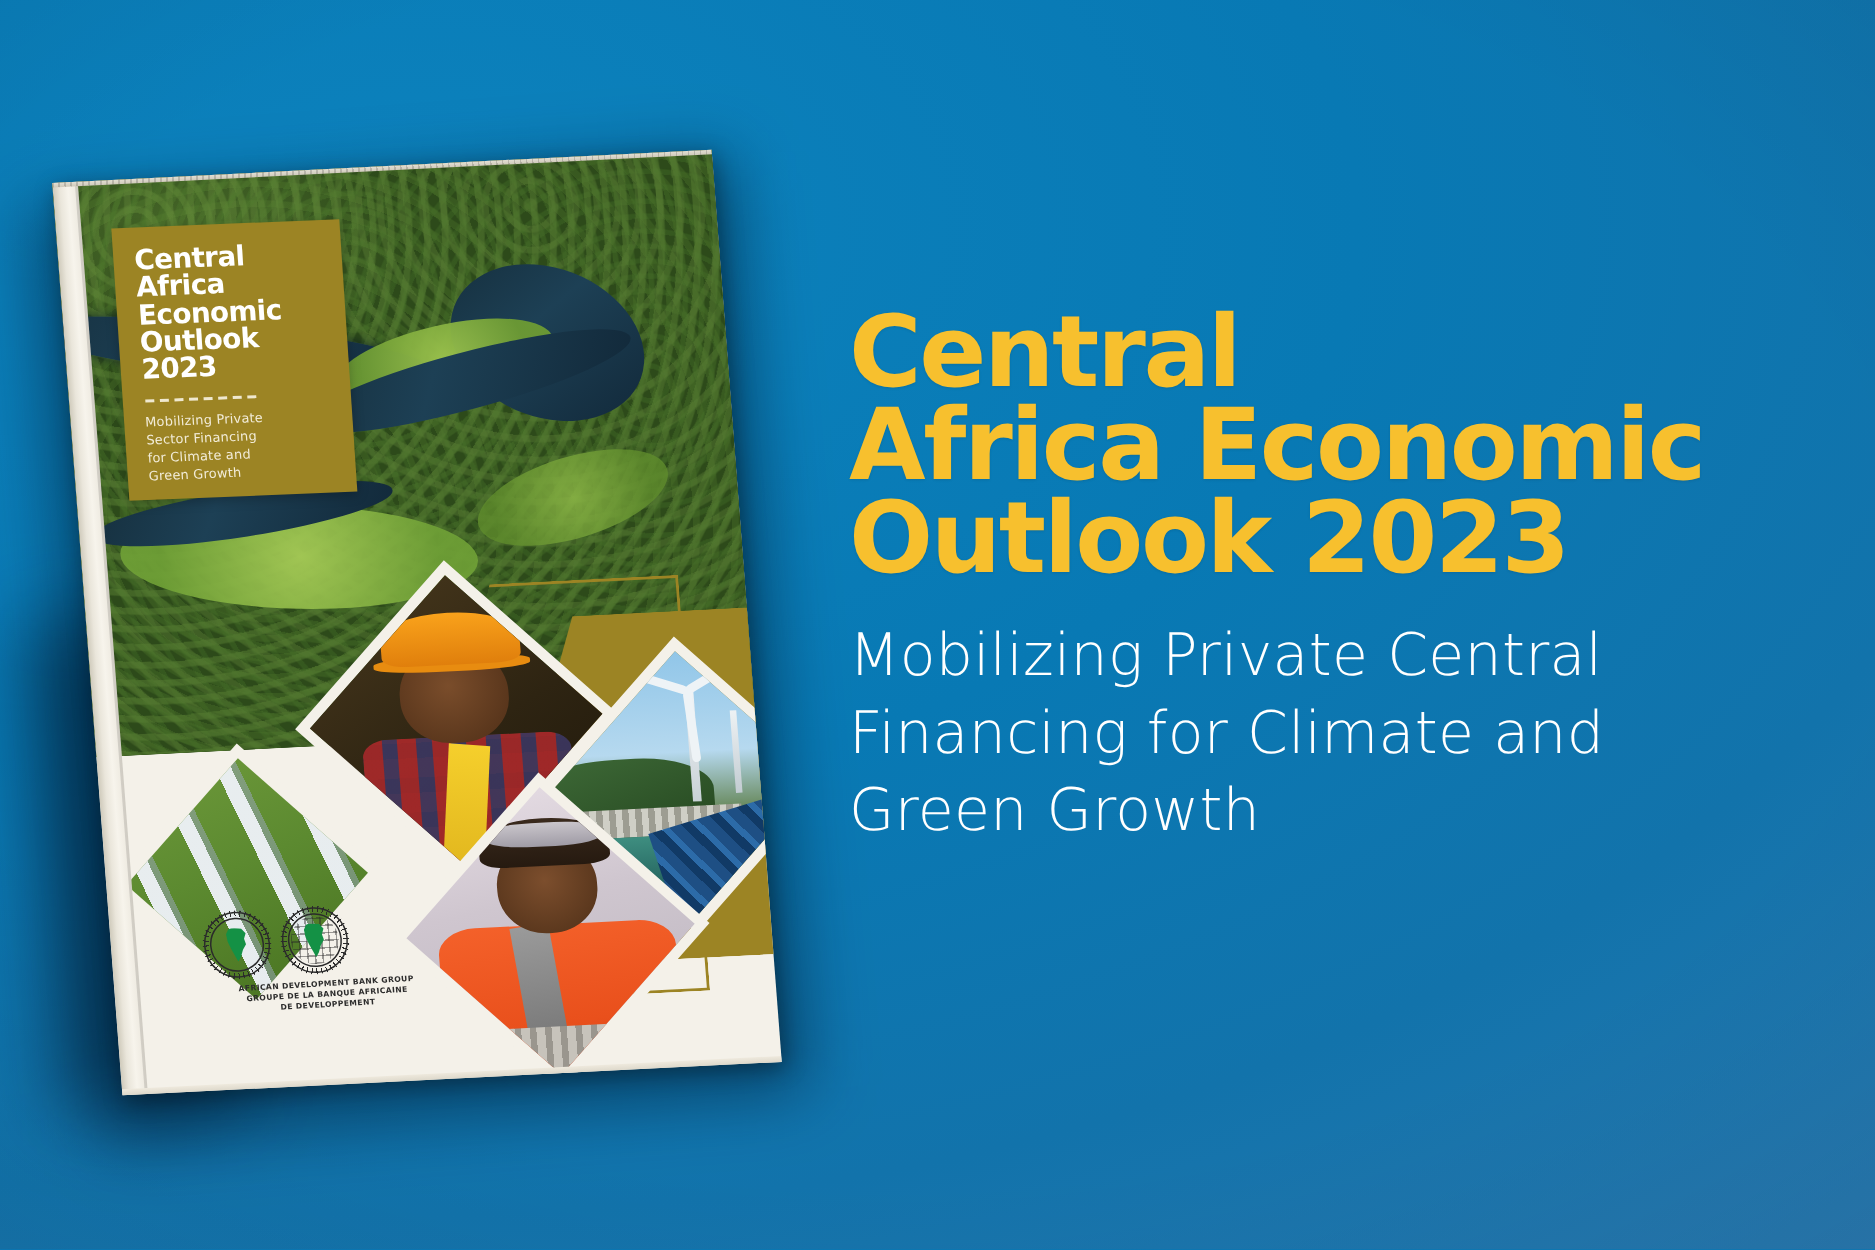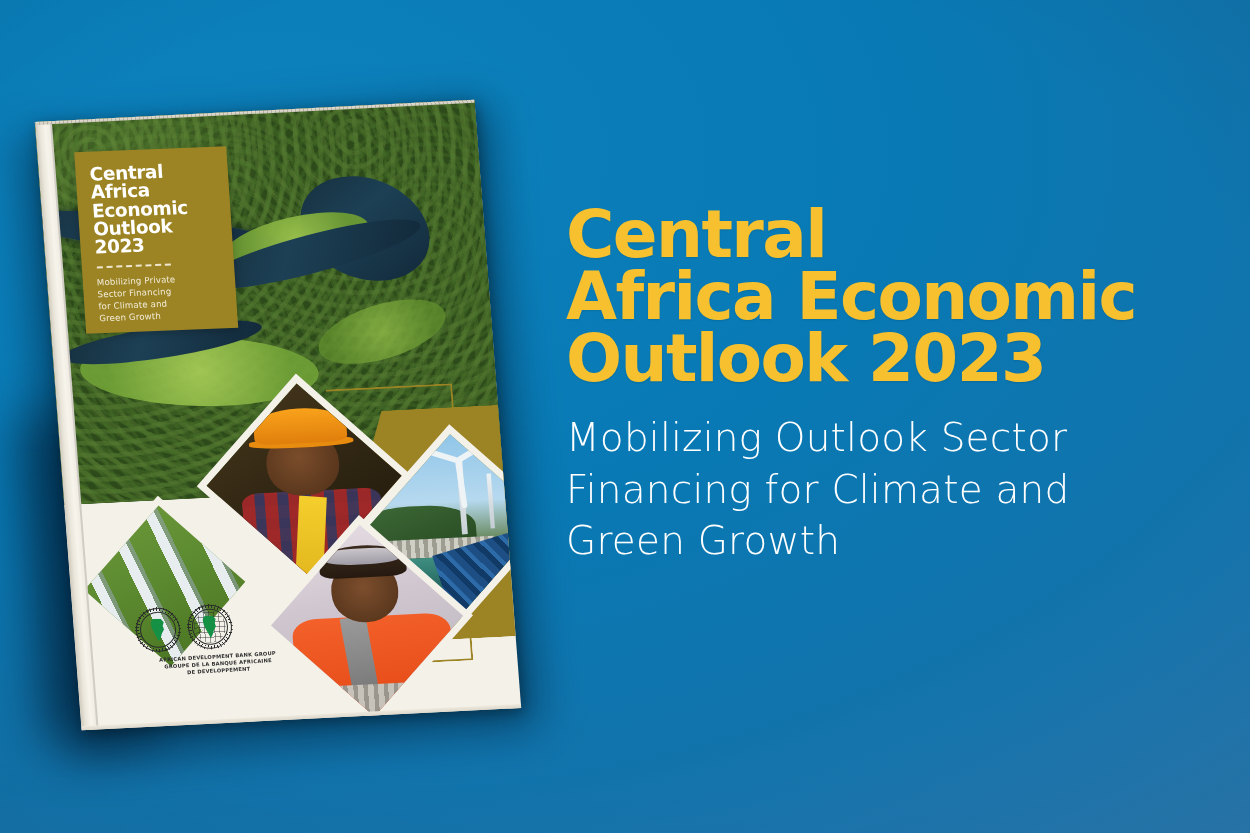--- a/index.html
+++ b/index.html
@@ -440,16 +440,16 @@
     <div id="spine-line"></div>
     <div id="page-edge-top"></div>
     <div id="page-edge-bottom"></div>
   </div>
 </div>
 
 <div id="text-panel">
   <h1 id="main-title">Central
 Africa Economic
 Outlook 2023</h1>
-  <h2 id="main-subtitle">Mobilizing Outlook Sector
+  <h2 id="main-subtitle">Mobilizing Private Central
 Financing for Climate and
 Green Growth</h2>
 </div>
 
 </body></html>

